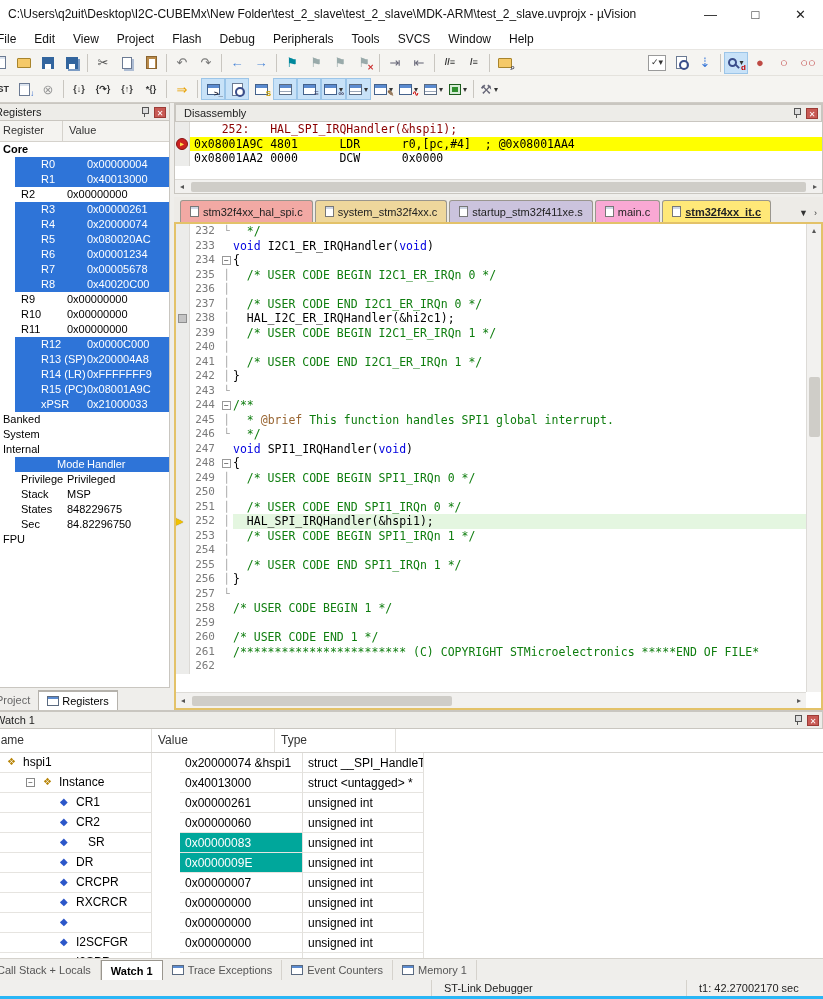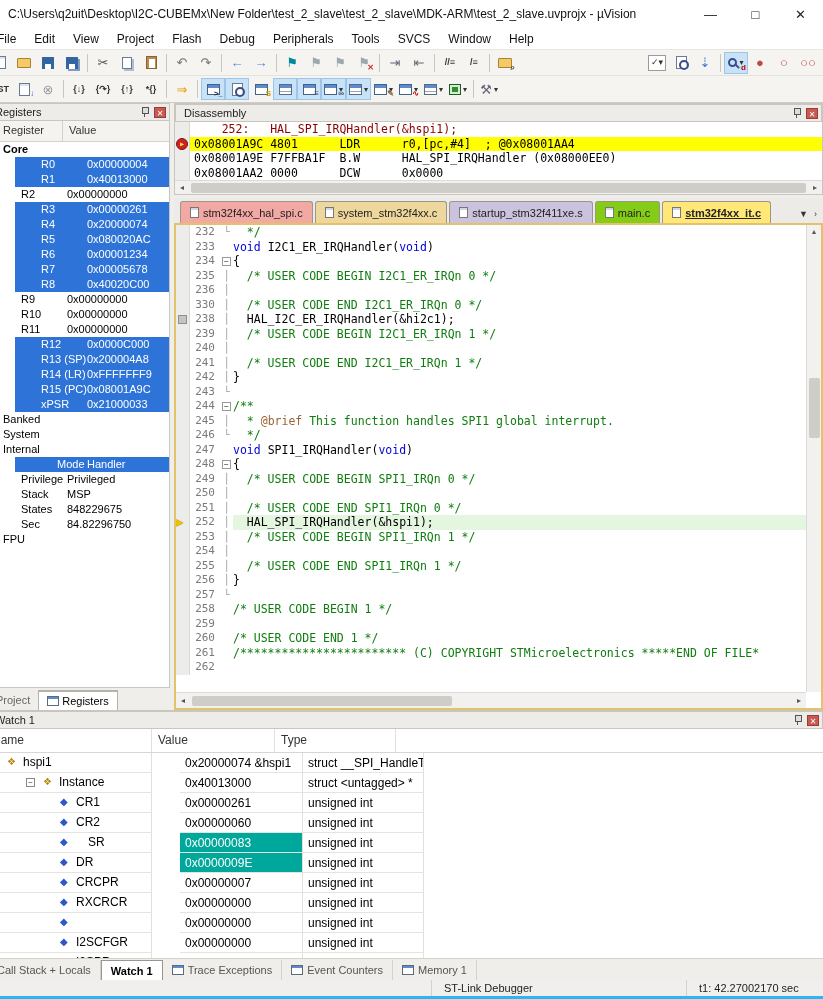--- a/index.html
+++ b/index.html
@@ -511,24 +511,20 @@
               <span class="da-text">    252:   HAL_SPI_IRQHandler(&amp;hspi1); </span>
             </div>
             <div class="da-line cur">
               <span class="da-margin">
                 <span class="cur-marker"></span>
               </span>
               <span class="da-text">0x08001A9C 4801      LDR      r0,[pc,#4]  ; @0x08001AA4</span>
             </div>
             <div class="da-line">
               <span class="da-margin"></span>
-              <span class="da-text">0x08001A9E F7FFBA1F  B.W      HAL_SPI_IRQHandler (0x08000EE0)</span>
-            </div>
-            <div class="da-line">
-              <span class="da-margin"></span>
               <span class="da-text">0x08001AA2 0000      DCW      0x0000</span>
             </div>
           </div>
         <div class="hscroll">
           <div class="sbtn">◂</div>
           <div class="sthumb" style="flex:1; margin:0 2px;"></div>
           <div class="sbtn">▸</div>
         </div>
       </div>
 
@@ -540,21 +536,21 @@
             <span>stm32f4xx_hal_spi.c</span>
           </div>
           <div class="ftab" style="background: rgb(238, 215, 156);">
             <span class="fdoc"></span>
             <span>system_stm32f4xx.c</span>
           </div>
           <div class="ftab" style="background: rgb(203, 195, 221);">
             <span class="fdoc"></span>
             <span>startup_stm32f411xe.s</span>
           </div>
-          <div class="ftab" style="background: #84cc16; align-items: center;">
+          <div class="ftab" style="background: #f9a8d4; align-items: center;">
             <span class="fdoc"></span>
             <span>main.c</span>
           </div>
           <div class="ftab active" style="background: rgb(255, 232, 120);">
             <span class="fdoc"></span>
             <span>stm32f4xx_it.c</span>
           </div>
           <div class="tabstrip-btns">
             <span class="ts-btn">▼</span>
             <span class="ts-btn">›</span>
@@ -590,21 +586,21 @@
               <span class="cl-code"><span class="c-cmt">  /* USER CODE BEGIN I2C1_ER_IRQn 0 */</span></span>
             </div>
             <div class="cl">
               <span class="cl-margin"></span>
               <span class="cl-num">236</span>
               <span class="cl-fold">│</span>
               <span class="cl-code"></span>
             </div>
             <div class="cl">
               <span class="cl-margin"></span>
-              <span class="cl-num">330</span>
+              <span class="cl-num">237</span>
               <span class="cl-fold">│</span>
               <span class="cl-code"><span class="c-cmt">  /* USER CODE END I2C1_ER_IRQn 0 */</span></span>
             </div>
             <div class="cl">
               <span class="cl-margin">
                 <span class="mk-block"></span>
               </span>
               <span class="cl-num">238</span>
               <span class="cl-fold">│</span>
               <span class="cl-code"><span class="c-pl">  HAL_I2C_ER_IRQHandler(&amp;hi2c1);</span></span>

